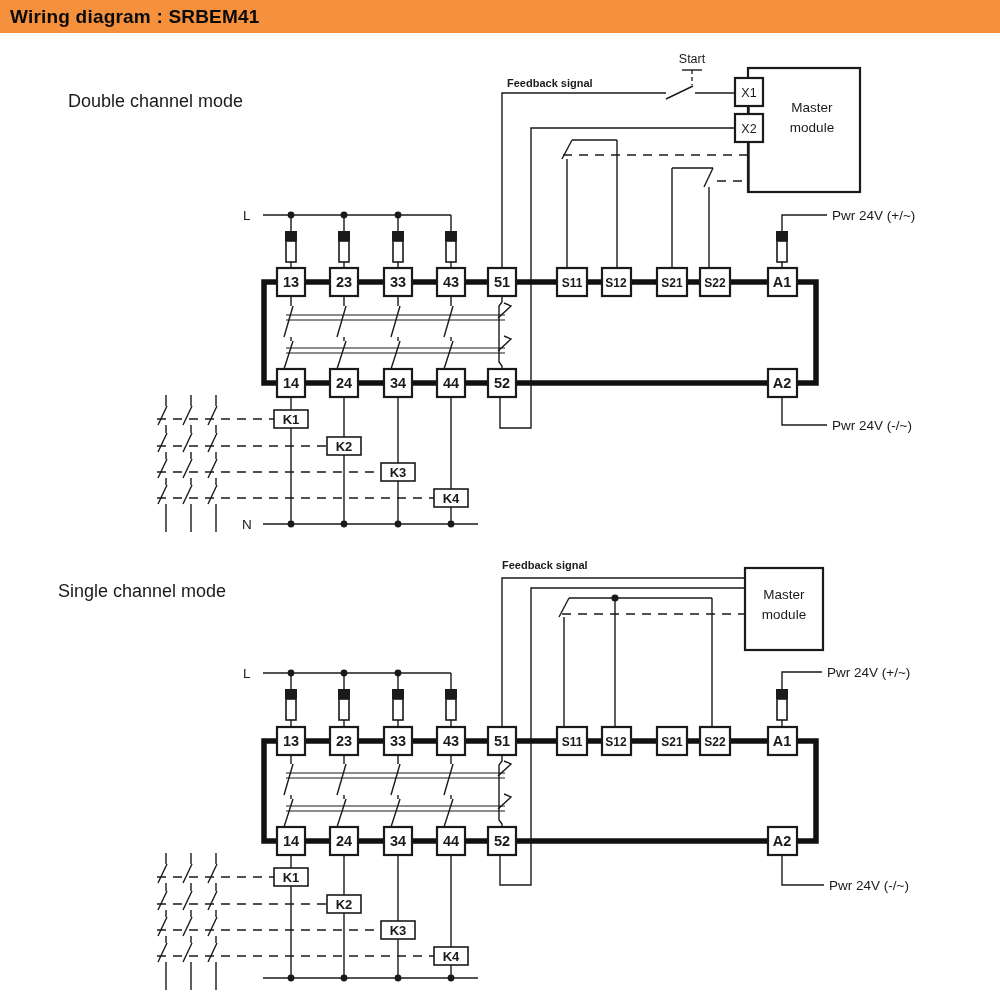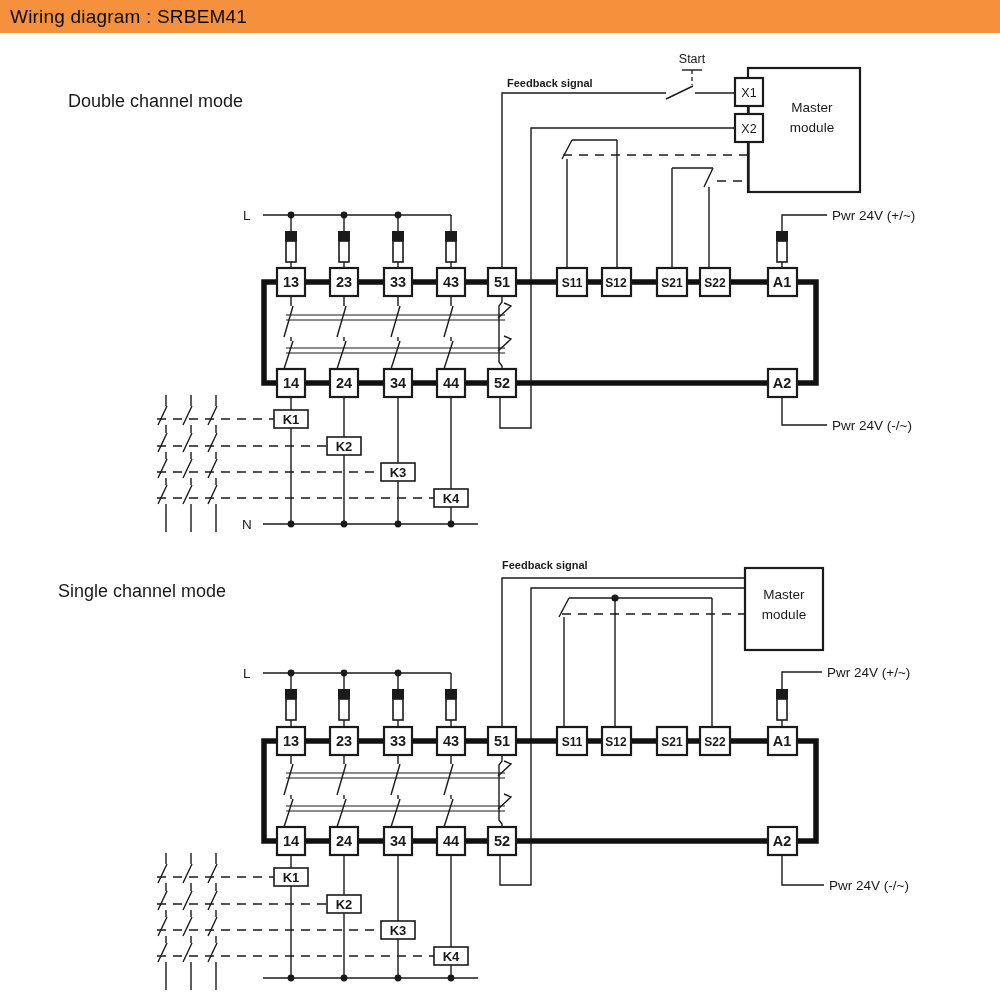--- a/index.html
+++ b/index.html
@@ -1,20 +1,20 @@
 <!DOCTYPE html>
 <html><head>
 <meta charset="utf-8">
 <style>
   html,body{margin:0;padding:0;background:#ffffff;}
   .page{position:relative;width:1000px;height:1000px;background:#fff;overflow:hidden;
         font-family:"Liberation Sans", sans-serif;}
   .titlebar{position:absolute;left:0;top:0;width:1000px;height:33px;background:#F5913C;
             display:flex;align-items:center;}
-  .titlebar span{font-size:19px;font-weight:normal;color:#0b0b0b;padding-left:10px;letter-spacing:0.2px;}
+  .titlebar span{font-size:19px;font-weight:bold;color:#0b0b0b;padding-left:10px;letter-spacing:0.2px;}
   svg{position:absolute;left:0;top:0;}
   svg text{font-family:"Liberation Sans", sans-serif;fill:#1a1a1a;}
   .w{stroke:#1a1a1a;stroke-width:1.4;fill:none;}
   .wt{stroke:#1a1a1a;stroke-width:1.2;fill:none;}
   .wd{stroke:#1a1a1a;stroke-width:1.4;fill:none;stroke-dasharray:9 7;}
   .wd2{stroke:#1a1a1a;stroke-width:1.3;fill:none;stroke-dasharray:4 3;}
   .bus{stroke:#111111;stroke-width:5.5;fill:none;}
   .box{fill:#ffffff;stroke:#1a1a1a;stroke-width:2.2;}
   .kbox{fill:#ffffff;stroke:#1a1a1a;stroke-width:1.6;}
   .fcap{fill:#1a1a1a;stroke:none;}

